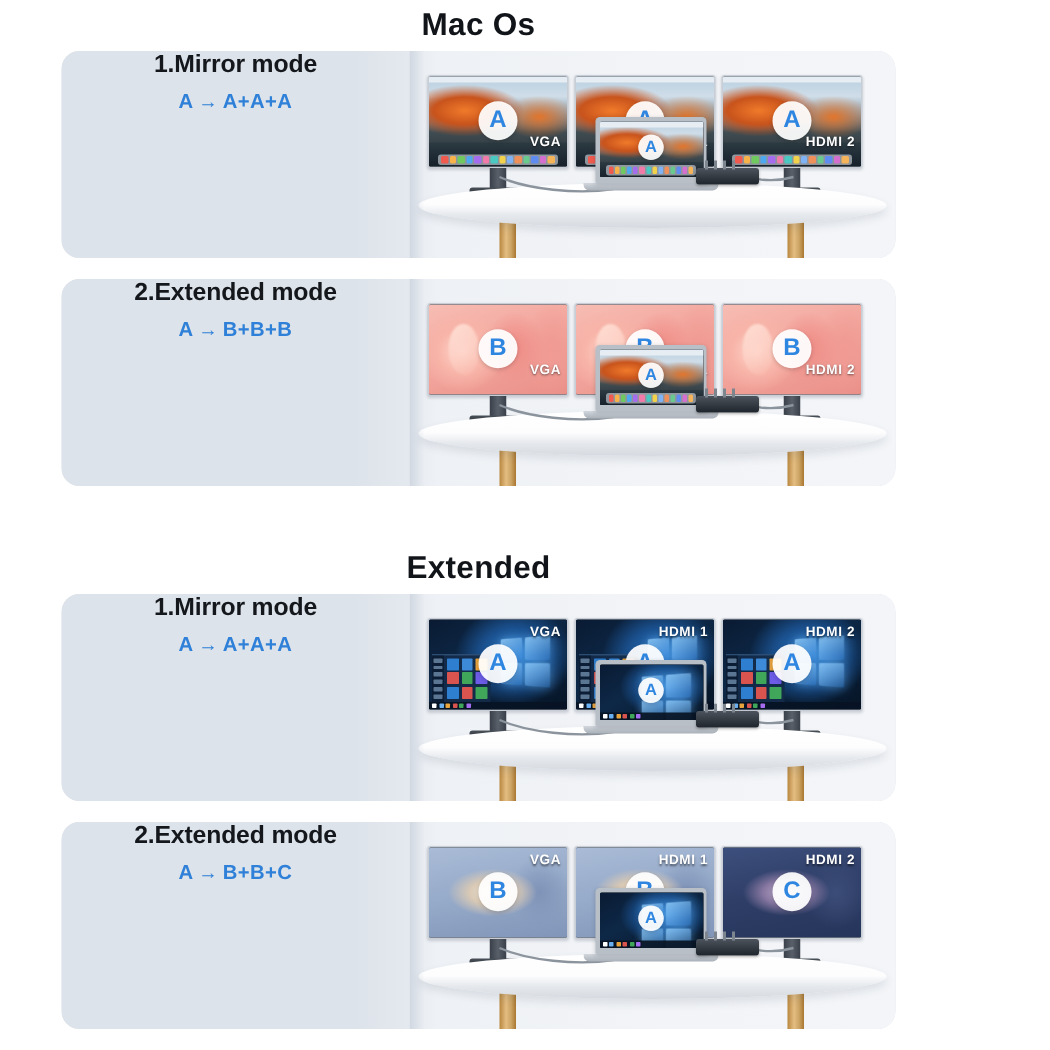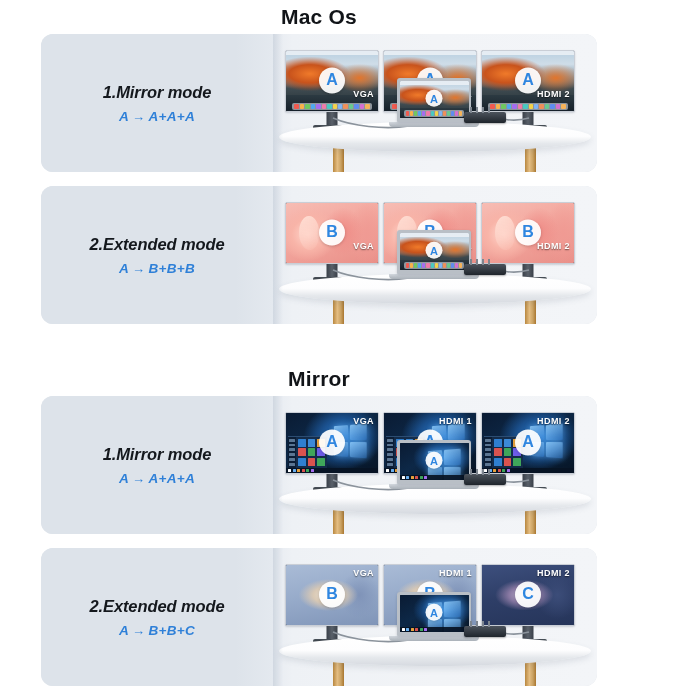--- a/index.html
+++ b/index.html
@@ -37,23 +37,21 @@
   }
   .card + .card { margin-top: 14px; }
 
   .card-left {
     width: 232px;
     flex: 0 0 232px;
     background: linear-gradient(90deg,#dde3ea 0%, #dde3ea 84%, #e4e9ef 100%);
     display: flex;
     flex-direction: column;
     align-items: center;
-    justify-content: center;
     gap: 7px;
-    font-style: italic;
   }
   .mode-title {
     font-size: 16.5px;
     font-weight: 700;
     color: #14181d;
     letter-spacing: -.1px;
     white-space: nowrap;
   }
   .mode-formula {
     font-size: 13.5px;
@@ -539,21 +537,21 @@
                 </div>
                 <div class="lbase"></div>
               </div>
               <div class="hub"></div>
             </div>
           </div>
         </div>
       </div>
       <div class="section" id="sec-win">
         <div class="section-title-wrap">
-          <div class="section-title">Mirror</div>
+          <div class="section-title">Extended</div>
         </div>
         <div class="card">
           <div class="card-left">
             <div class="mode-title">1.Mirror mode</div>
             <div class="mode-formula"><span>A</span><span class="arrow">→</span><span>A+A+A</span></div>
           </div>
           <div class="card-right">
             <div class="divider-shadow"></div>
             <div class="scene">
               <div class="monitor mon-1">

